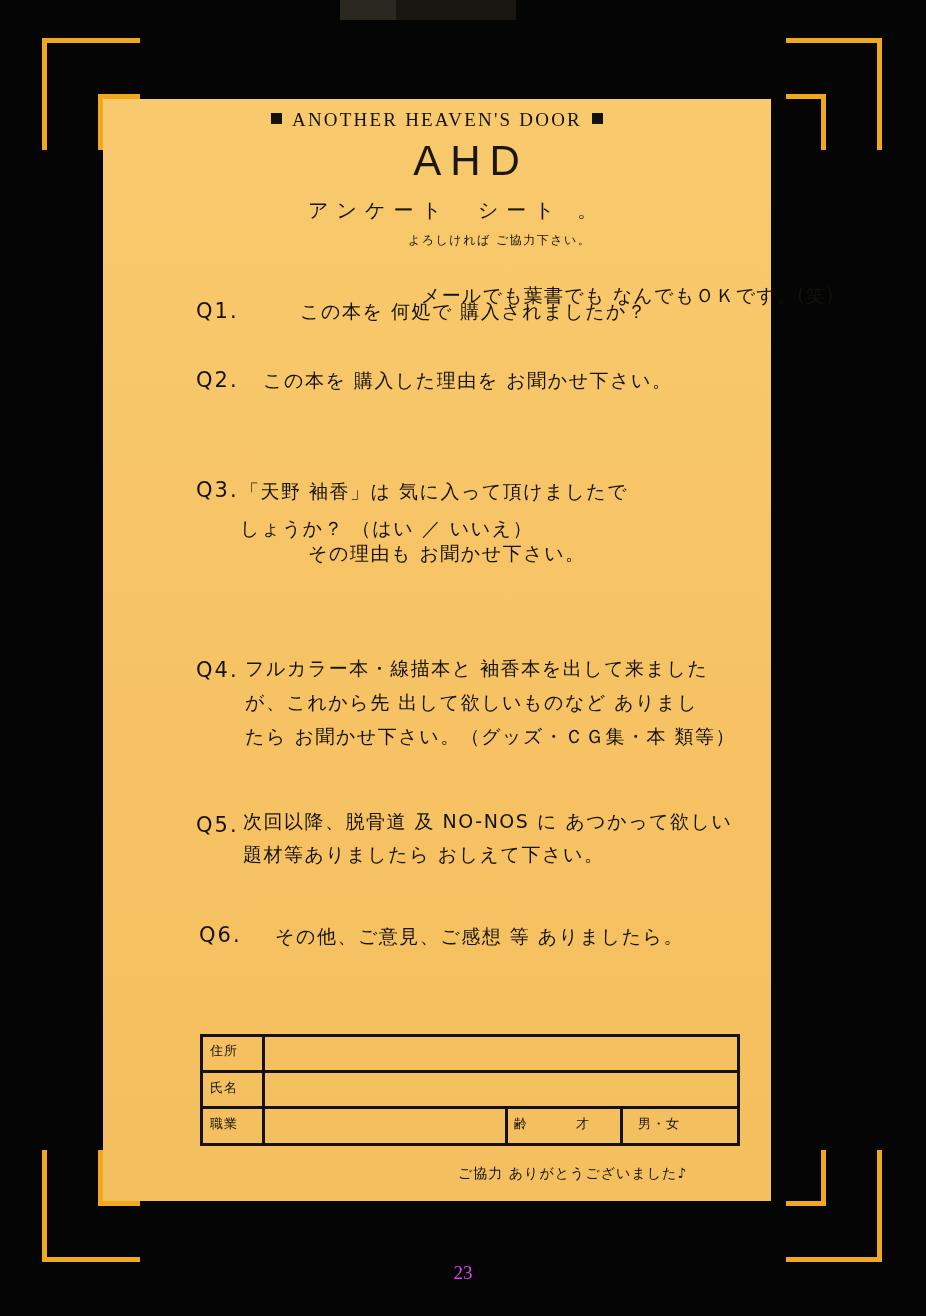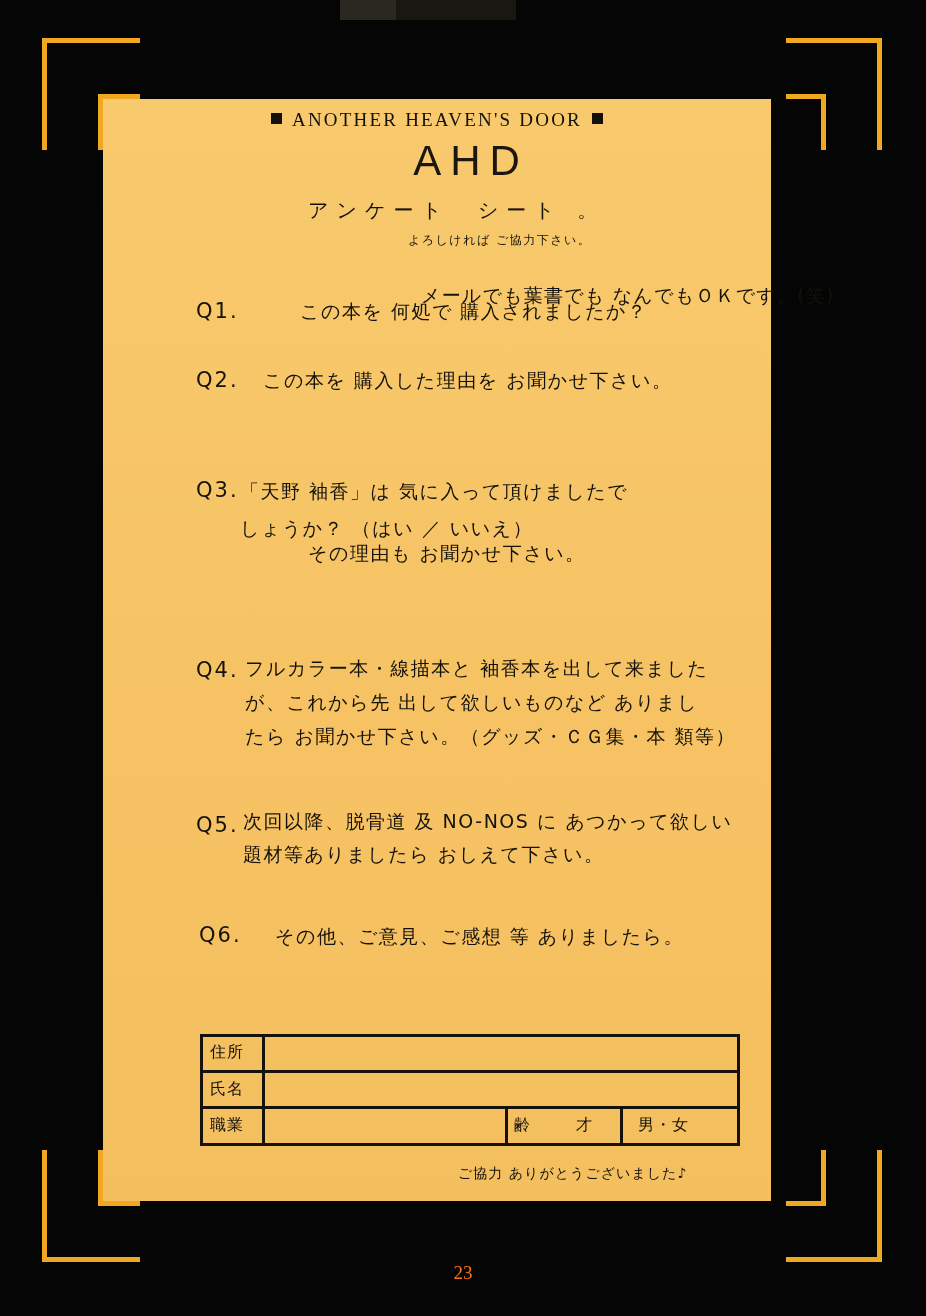--- a/index.html
+++ b/index.html
@@ -164,21 +164,21 @@
   .fb-line {
     position: absolute;
     background: #15120c;
   }
   .fb-h { height: 3px; }
   .fb-v { width: 3px; }
 
   .fb-label {
     position: absolute;
     font-family: Liberation Serif, serif;
-    font-size: 16px;
+    font-size: 13px;
     color: #15120c;
     letter-spacing: 1px;
   }
   .thanks {
     position: absolute;
     top: 1055px;
     left: 355px;
     font-size: 14px;
     letter-spacing: 1px;
     color: #15120c;
@@ -186,21 +186,21 @@
     margin-top: 11px;
   }
 
   
   .pageno {
     position: absolute;
     top: 1262px;
     left: 0;
     width: 926px;
     text-align: center;
-    color: #f97316;
+    color: #d946ef;
     font-family: "Liberation Serif", serif;
     font-size: 19px;
   }
 </style>
 </head>
 <body>
 
 <div id="page">
 
   <div class="bg-band"></div>

